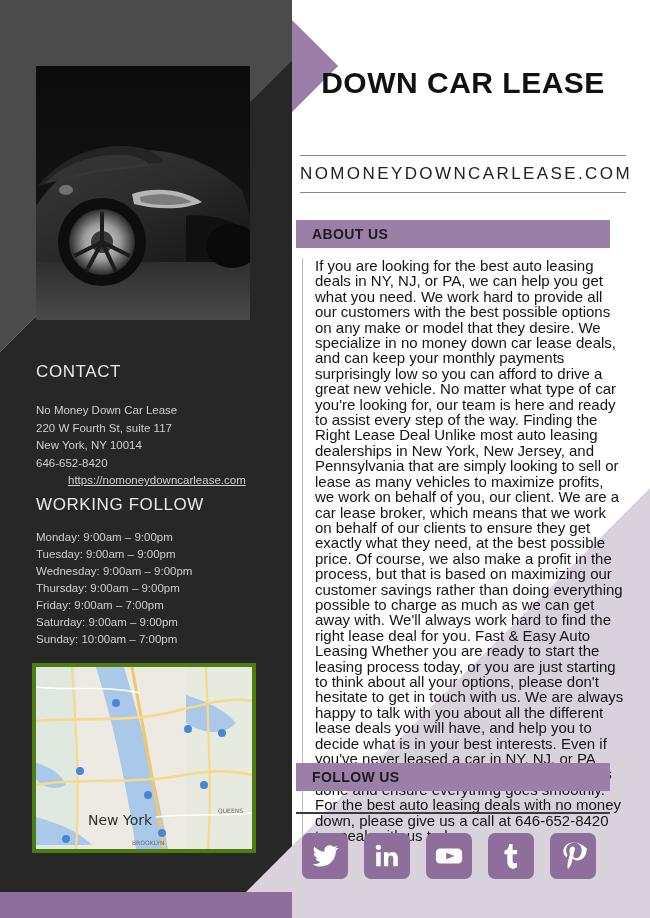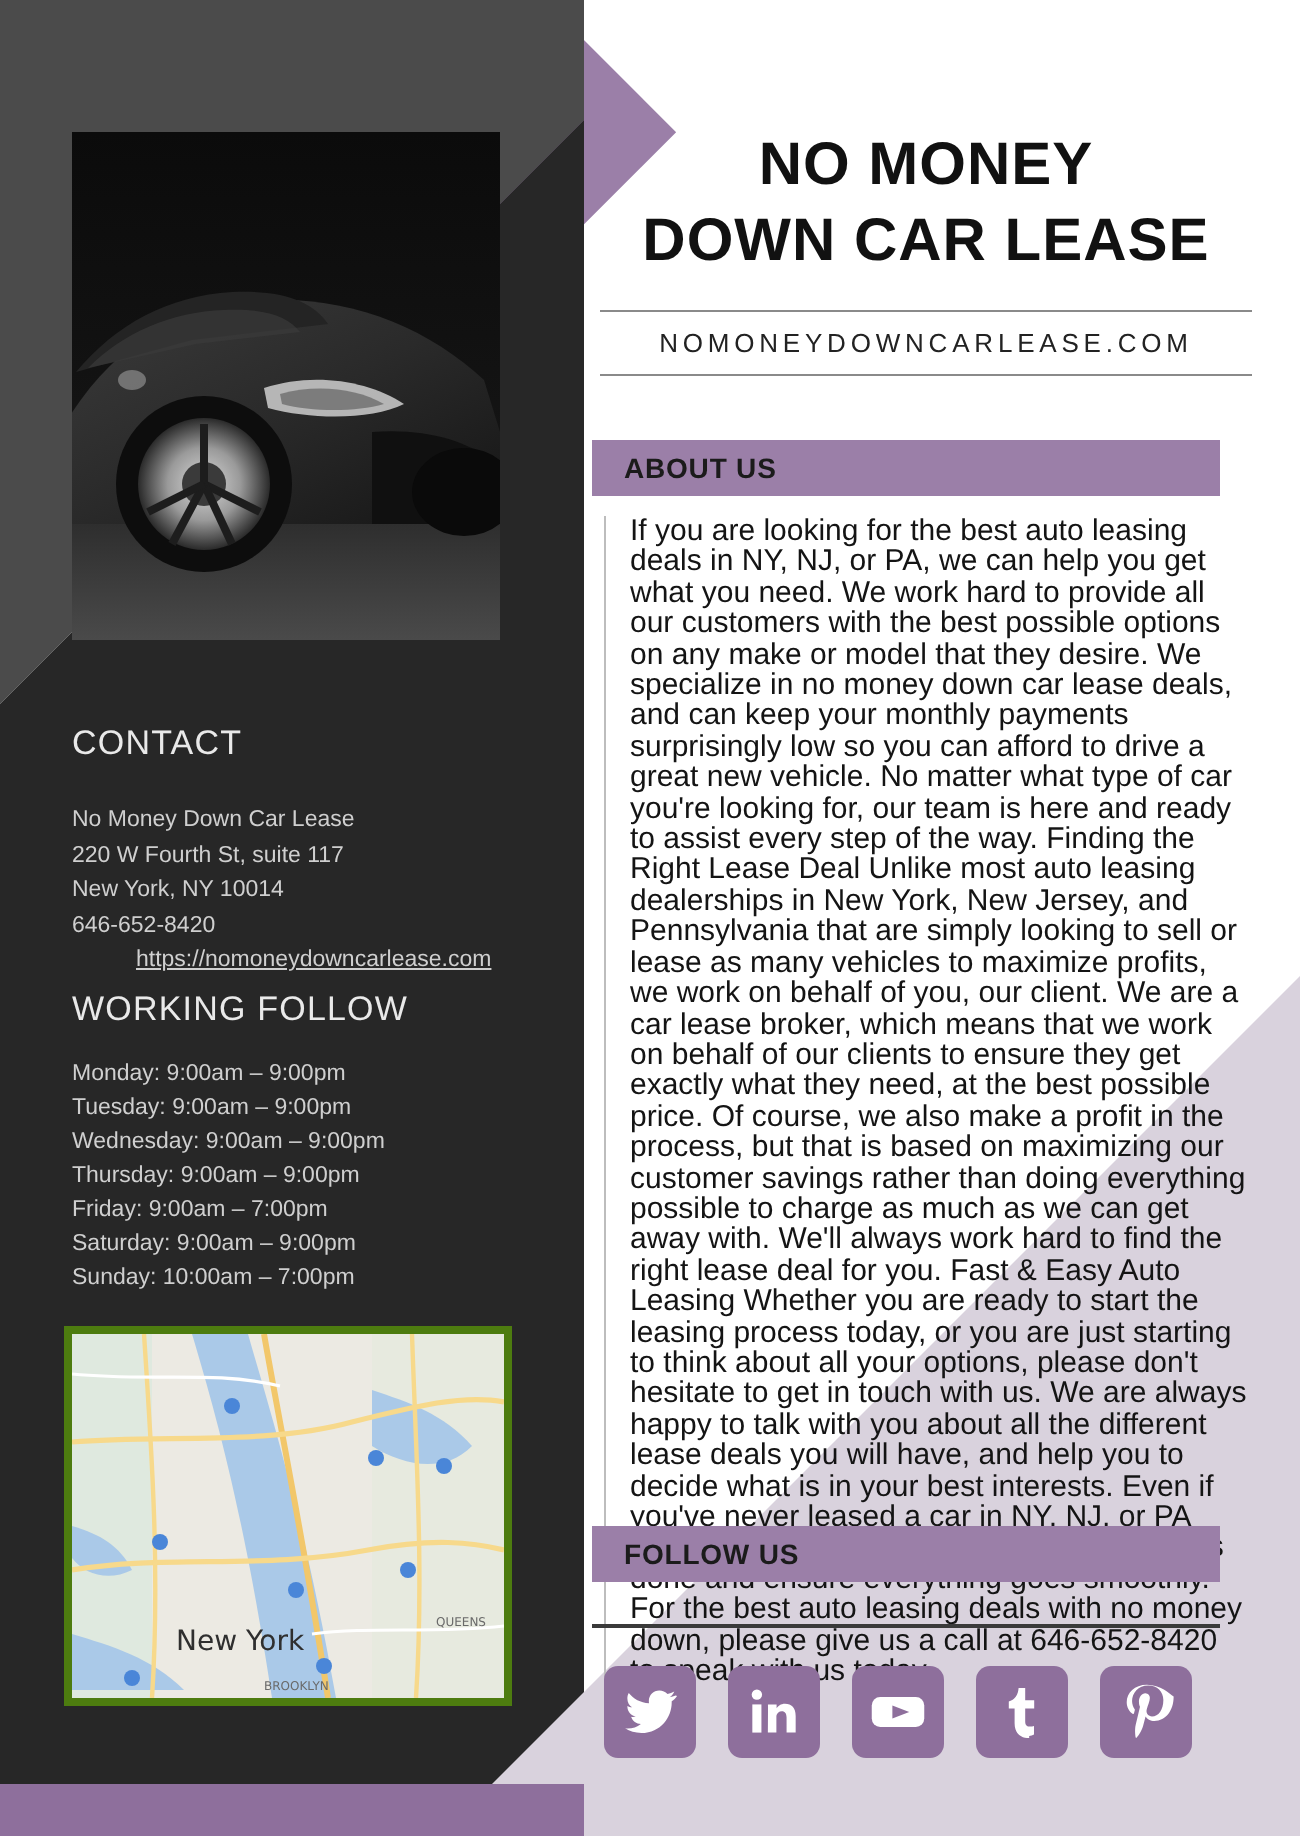--- a/index.html
+++ b/index.html
@@ -68,21 +68,21 @@
 
   
   .title-wrap{position:absolute;left:300px;top:64px;width:326px;text-align:center;}
   .title{
     font-size:30px;font-weight:700;letter-spacing:.5px;color:#111;
     line-height:38px;margin:0;
   }
   .rule{height:1px;background:#8a8a8a;width:100%;}
   .url-band{position:absolute;left:300px;top:155px;width:326px;}
   .url-txt{
-    text-align:center;font-size:13px;letter-spacing:2.4px;color:#222;
+    text-align:center;font-size:17px;letter-spacing:2.4px;color:#222;
     padding:8px 0 8px 0;
   }
 
   .bar{
     position:absolute;left:296px;width:314px;height:28px;
     background:#9b7fa8;display:flex;align-items:center;
   }
   .bar span{
     font-size:14px;font-weight:700;color:#1b1b1b;letter-spacing:.4px;
     padding-left:16px;
@@ -214,21 +214,20 @@
           <circle cx="126" cy="166" r="4"></circle>
             <circle cx="30" cy="172" r="4"></circle>
         </g>
         <text x="52" y="158" font-family="DejaVu Sans, sans-serif" font-size="14" fill="#2f2f2f">New York</text>
         <text x="182" y="146" font-family="DejaVu Sans, sans-serif" font-size="6" fill="#6a6a6a">QUEENS</text>
         <text x="96" y="178" font-family="DejaVu Sans, sans-serif" font-size="6" fill="#6a6a6a">BROOKLYN</text>
       </svg>
     </div>
 
     <div class="title-wrap">
-      <div class="title">NO MONEY</div>
       <div class="title">DOWN CAR LEASE</div>
     </div>
 
     <div class="url-band">
       <div class="rule"></div>
       <div class="url-txt">NOMONEYDOWNCARLEASE.COM</div>
       <div class="rule"></div>
     </div>
 
     <div class="bar" id="about-bar">

